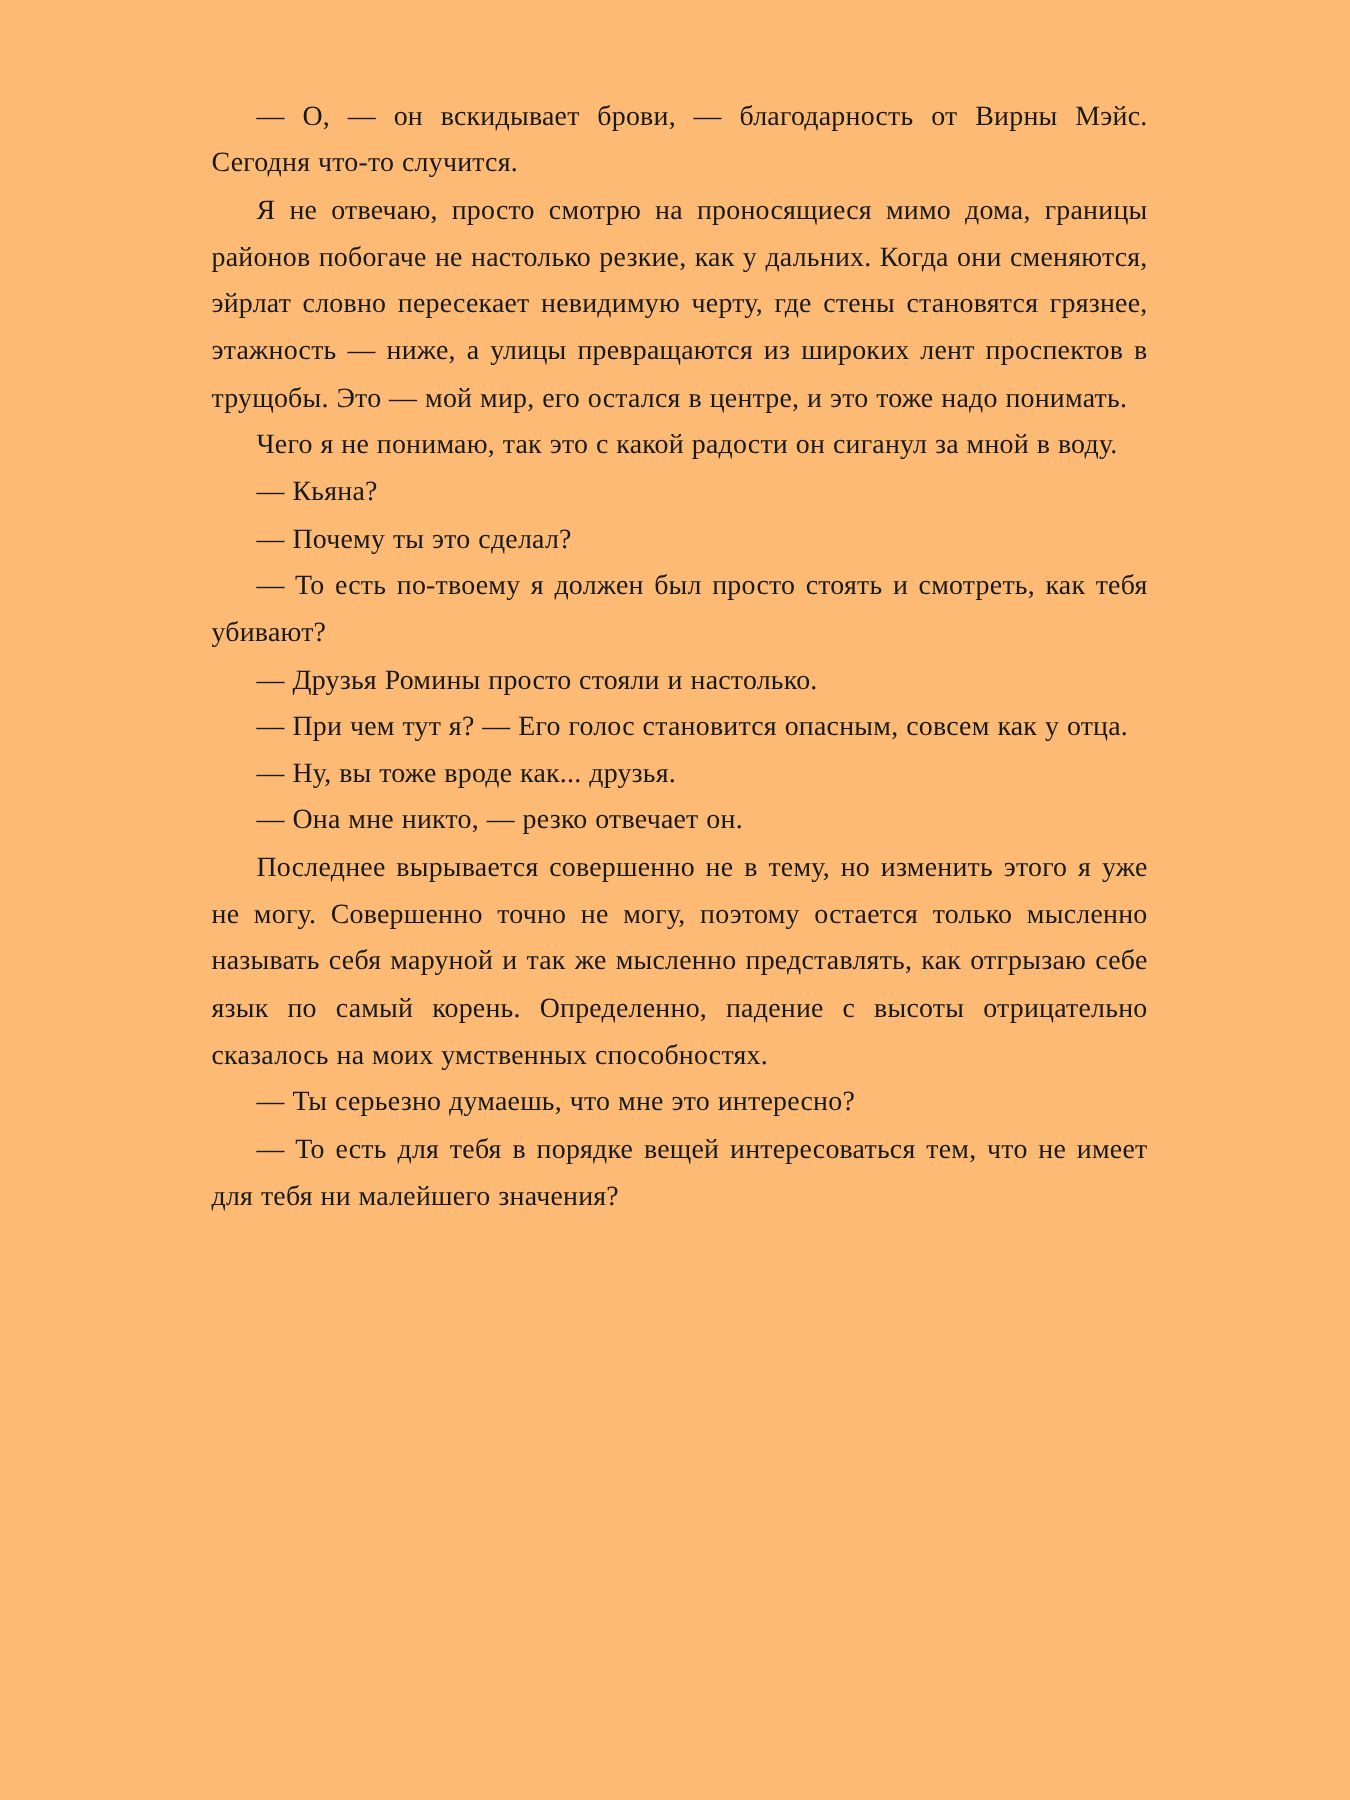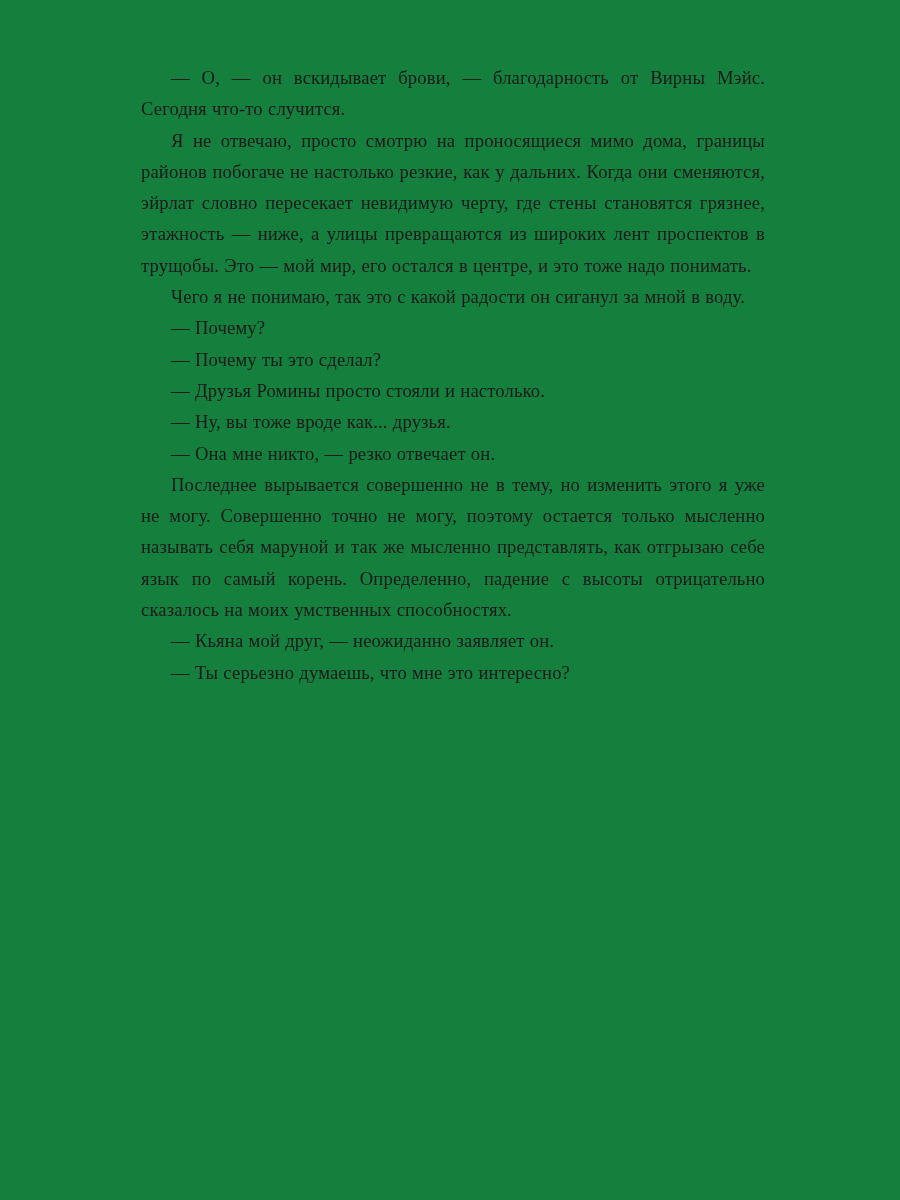--- a/index.html
+++ b/index.html
@@ -11,21 +11,21 @@
     width: 900px;
     height: 1200px;
     overflow: hidden;
     font-family: "Liberation Serif", serif;
     color: #17181a;
   }
   .page {
     position: relative;
     width: 900px;
     height: 1200px;
-    background: #15803d;
+    background: #fdba74;
     box-sizing: border-box;
   }
   .text-column {
     position: absolute;
     left: 141px;
     top: 62px;
     width: 624px;
   }
   p {
     margin: 0;
@@ -50,28 +50,30 @@
 </style>
 </head>
 <body>
 
 <div class="page">
 
   <div class="text-column">
     <p class="indent">— О, — он вскидывает брови, — благодарность от Вирны Мэйс. Сегодня что-то случится.</p>
     <p class="indent">Я не отвечаю, просто смотрю на проносящиеся мимо дома, границы районов побогаче не настолько резкие, как у дальних. Когда они сменяются, эйрлат словно пересекает невидимую черту, где стены становятся грязнее, этажность — ниже, а улицы превращаются из широких лент проспектов в трущобы. Это — мой мир, его остался в центре, и это тоже надо понимать.</p>
     <p class="indent">Чего я не понимаю, так это с какой радости он сиганул за мной в воду.</p>
-    <p class="indent">— Почему?</p>
+    <p class="indent">— Кьяна?</p>
     <p class="indent">— Почему ты это сделал?</p>
+    <p class="indent">— То есть по-твоему я должен был просто стоять и смотреть, как тебя убивают?</p>
     <p class="indent">— Друзья Ромины просто стояли и настолько.</p>
+    <p class="indent">— При чем тут я? — Его голос становится опасным, совсем как у отца.</p>
     <p class="indent">— Ну, вы тоже вроде как... друзья.</p>
     <p class="indent">— Она мне никто, — резко отвечает он.</p>
     <p class="indent">Последнее вырывается совершенно не в тему, но изменить этого я уже не могу. Совершенно точно не могу, поэтому остается только мысленно называть себя маруной и так же мысленно представлять, как отгрызаю себе язык по самый корень. Определенно, падение с высоты отрицательно сказалось на моих умственных способностях.</p>
-    <p class="indent">— Кьяна мой друг, — неожиданно заявляет он.</p>
     <p class="indent">— Ты серьезно думаешь, что мне это интересно?</p>
+    <p class="indent">— То есть для тебя в порядке вещей интересоваться тем, что не имеет для тебя ни малейшего значения?</p>
   </div>
 
   <div class="footer">
 
     
 
     
 
     
 

